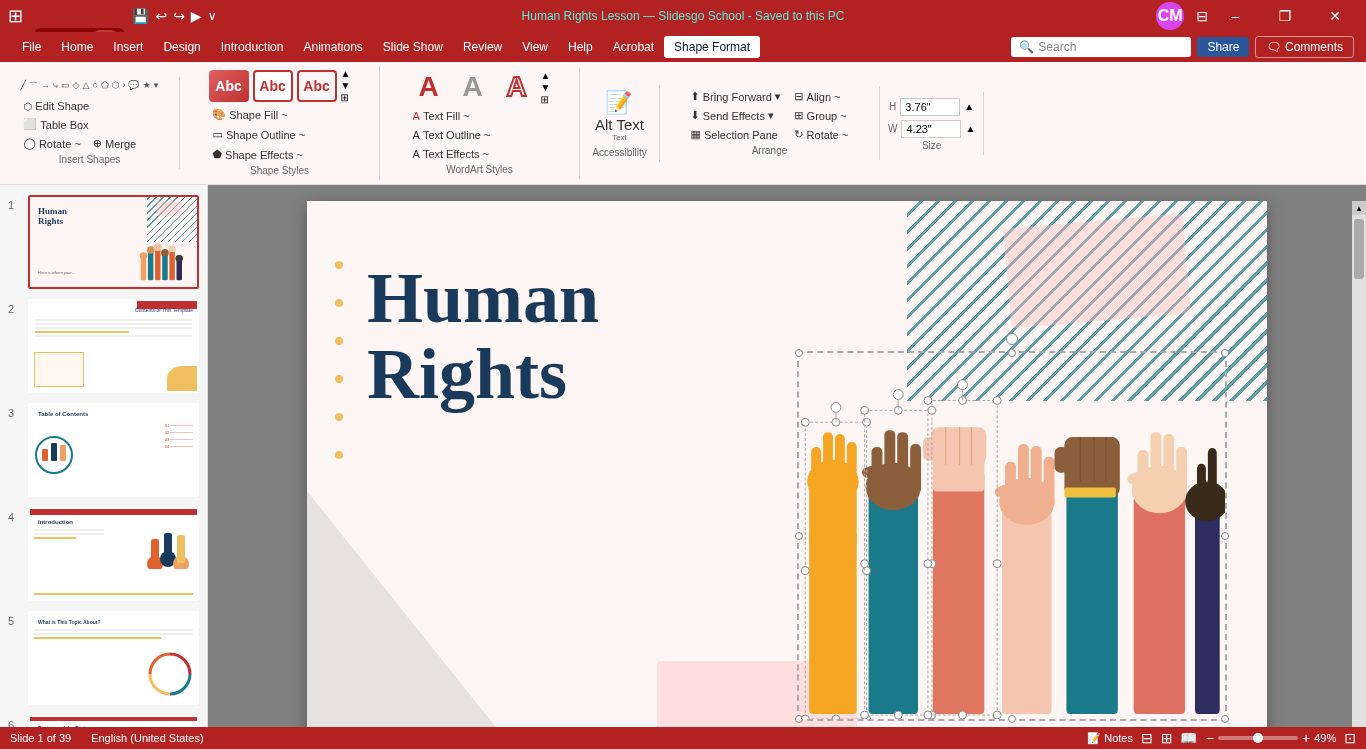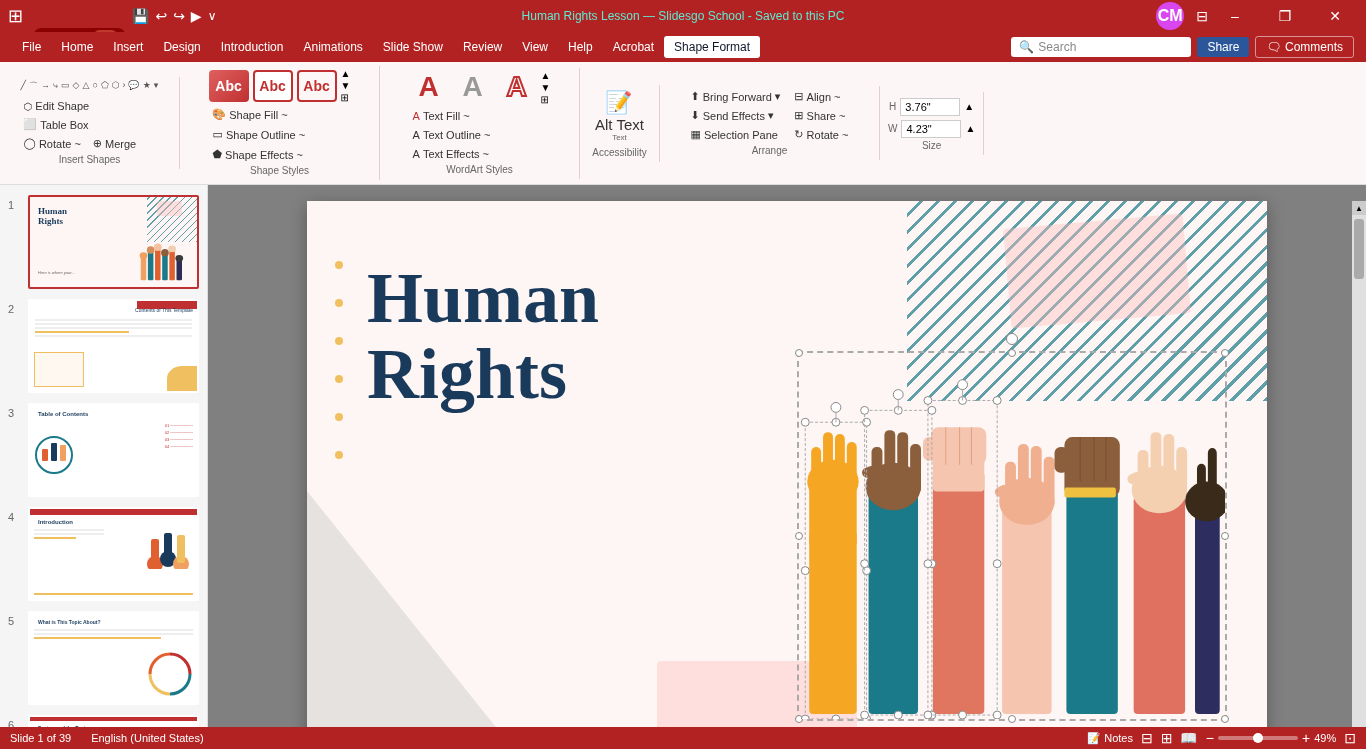--- a/index.html
+++ b/index.html
@@ -350,21 +350,21 @@
               <span>Selection Pane</span>
             </div>
           </div>
           <div style="display:flex; flex-direction:column; gap:2px;">
             <div class="ribbon-btn-small">
               <span>⊟</span>
               <span>Align ~</span>
             </div>
             <div class="ribbon-btn-small">
               <span>⊞</span>
-              <span>Share ~</span>
+              <span>Group ~</span>
             </div>
             <div class="ribbon-btn-small">
               <span>↻</span>
               <span>Rotate ~</span>
             </div>
           </div>
         </div>
       </div>
       <div class="ribbon-group-label">Arrange</div>
     </div>

